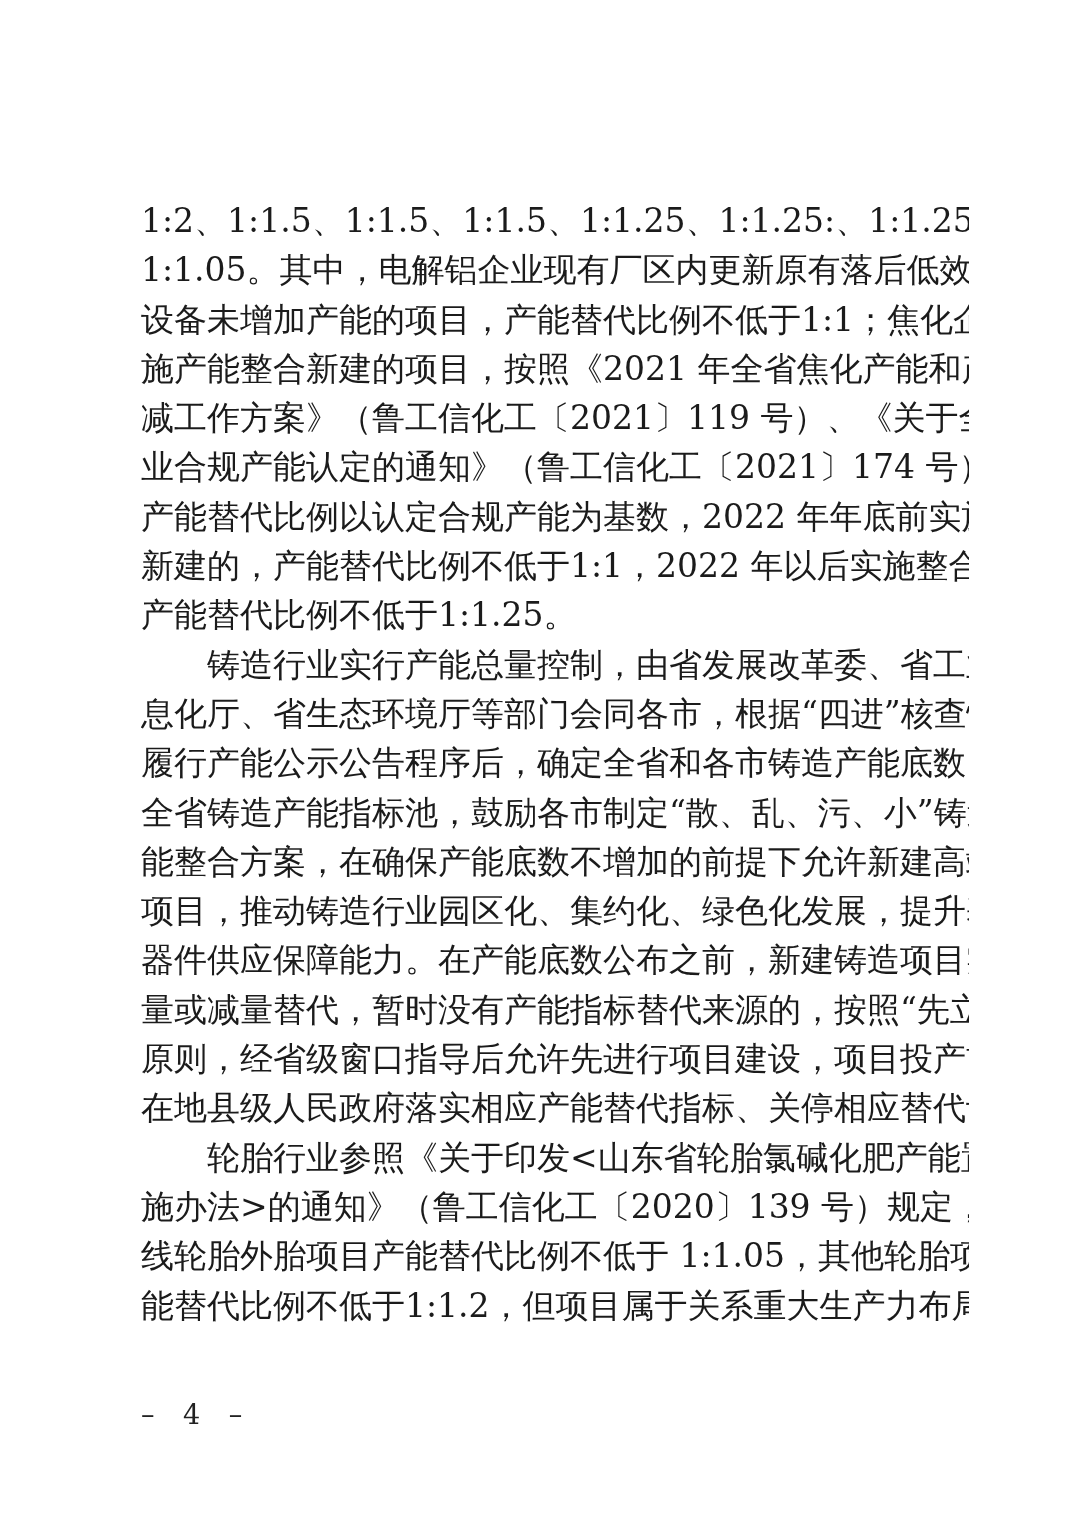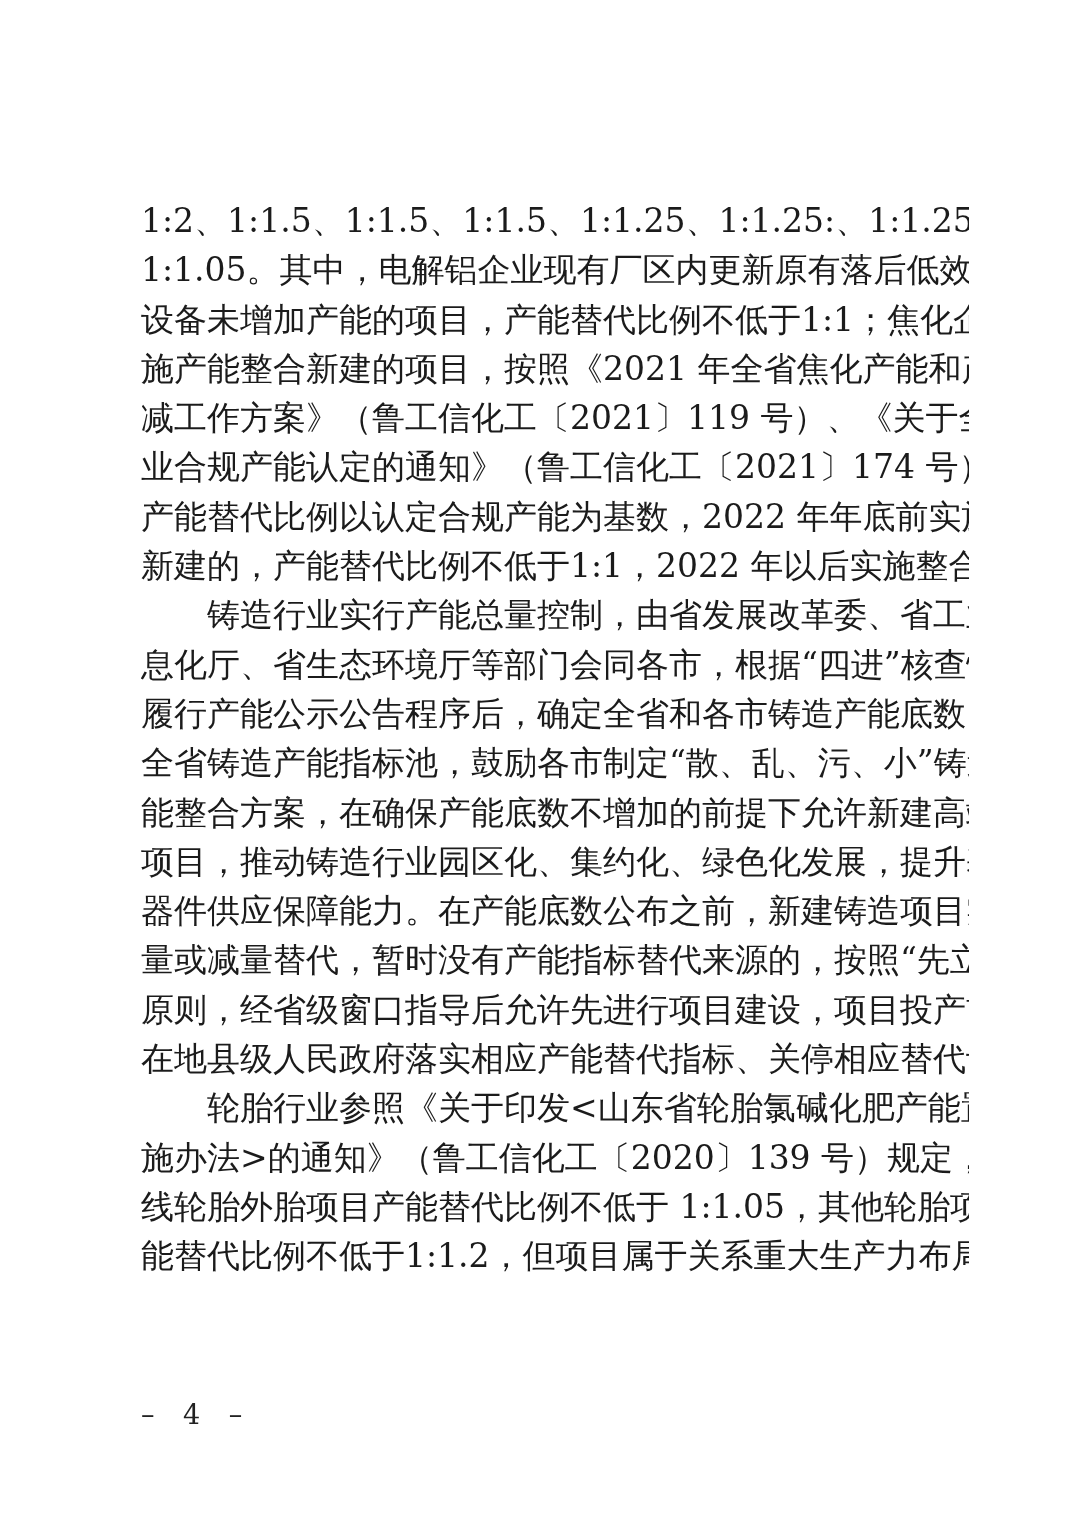--- a/index.html
+++ b/index.html
@@ -55,20 +55,21 @@
 <div class="page">
   <div class="text-block">
     <div class="line">1:2、1:1.5、1:1.5、1:1.5、1:1.25、1:1.25:、1:1.25、1:1.2、</div>
     <div class="line">1:1.05。其中，电解铝企业现有厂区内更新原有落后低效电解槽</div>
     <div class="line">设备未增加产能的项目，产能替代比例不低于1:1；焦化企业实</div>
     <div class="line">施产能整合新建的项目，按照《2021 年全省焦化产能和产量压</div>
     <div class="line">减工作方案》（鲁工信化工〔2021〕119 号）、《关于全省焦化企</div>
     <div class="line">业合规产能认定的通知》（鲁工信化工〔2021〕174 号）规定，</div>
     <div class="line">产能替代比例以认定合规产能为基数，2022 年年底前实施整合</div>
     <div class="line">新建的，产能替代比例不低于1:1，2022 年以后实施整合新建的，</div>
+    <div class="line para-end">产能替代比例不低于1:1.25。</div>
     <div class="line indent">铸造行业实行产能总量控制，由省发展改革委、省工业和信</div>
     <div class="line">息化厅、省生态环境厅等部门会同各市，根据“四进”核查情况，</div>
     <div class="line">履行产能公示公告程序后，确定全省和各市铸造产能底数，建立</div>
     <div class="line">全省铸造产能指标池，鼓励各市制定“散、乱、污、小”铸造产</div>
     <div class="line">能整合方案，在确保产能底数不增加的前提下允许新建高端铸造</div>
     <div class="line">项目，推动铸造行业园区化、集约化、绿色化发展，提升基础元</div>
     <div class="line">器件供应保障能力。在产能底数公布之前，新建铸造项目实行等</div>
     <div class="line">量或减量替代，暂时没有产能指标替代来源的，按照“先立后破”</div>
     <div class="line">原则，经省级窗口指导后允许先进行项目建设，项目投产前由所</div>
     <div class="line">在地县级人民政府落实相应产能替代指标、关停相应替代设备。</div>

